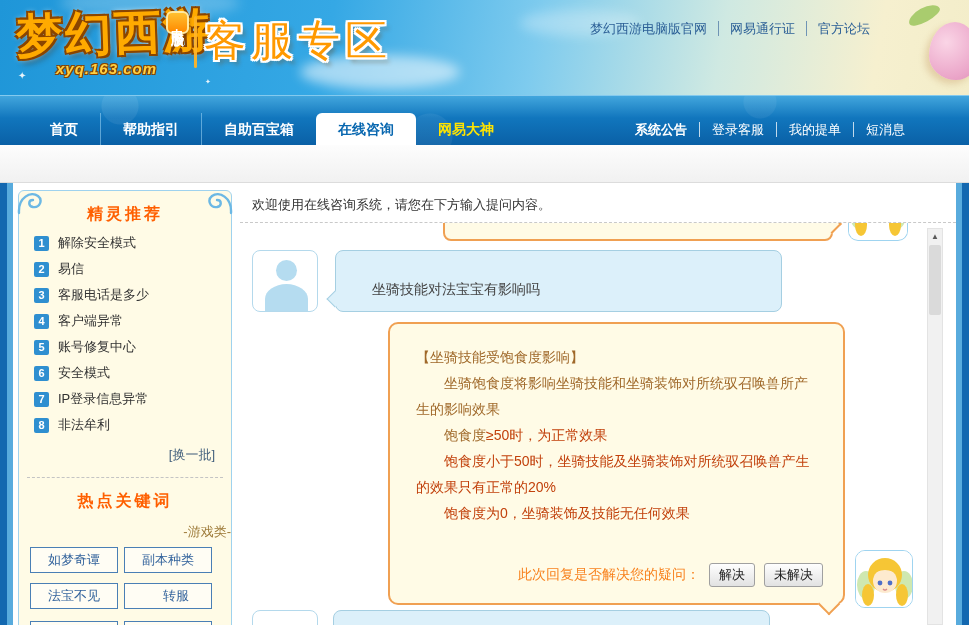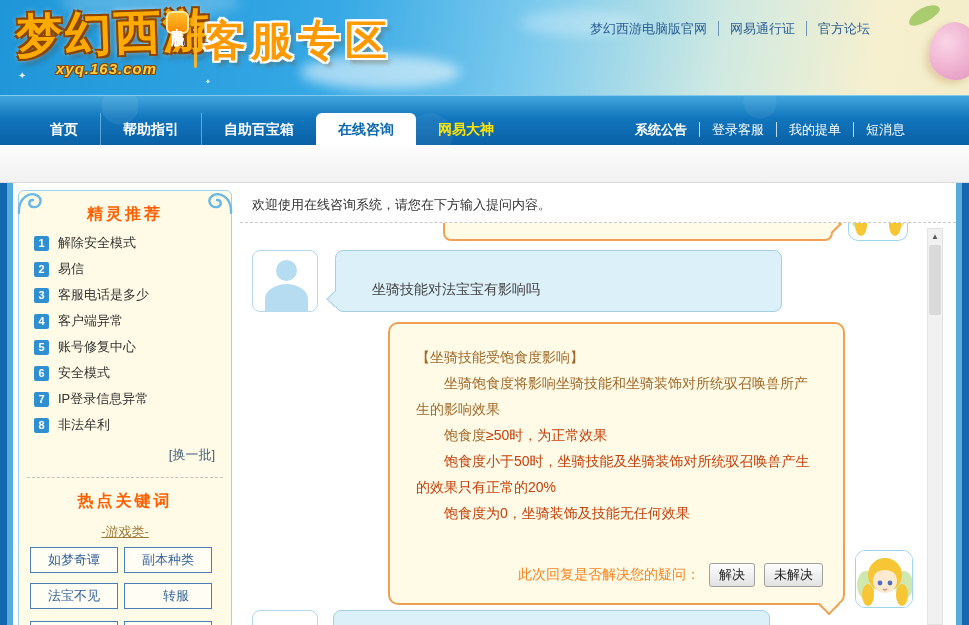--- a/index.html
+++ b/index.html
@@ -20,21 +20,21 @@
   .logo-cn { position:absolute; left:16px; top:2px; font-size:47px; font-weight:bold; color:#ffaa00;
     transform:rotate(-2deg); letter-spacing:2px;
     text-shadow:-2px -2px 0 #8a4500,2px -2px 0 #8a4500,-2px 2px 0 #8a4500,2px 2px 0 #8a4500,0 0 6px #fff,3px 5px 6px rgba(60,30,0,.45); }
   .logo-url { position:absolute; left:56px; top:60px; font-size:15px; font-weight:bold; font-style:italic; color:#ffd040;
     text-shadow:-1px -1px 0 #8a4500,1px -1px 0 #8a4500,-1px 1px 0 #8a4500,1px 1px 0 #8a4500; letter-spacing:1px; }
   .logo-badge { position:absolute; left:166px; top:11px; writing-mode:vertical-rl; text-orientation:upright;
     background:linear-gradient(#ffc030,#ff8a00); color:#fff; font-size:13px; font-weight:bold;
     border:2px solid #ffe9a0; border-radius:6px; padding:5px 2px; letter-spacing:3px; line-height:15px;
     box-shadow:1px 2px 3px rgba(90,40,0,.35); }
   .logo-divider { position:absolute; left:194px; top:16px; width:3px; height:52px; background:rgba(255,180,40,.95); border-radius:2px; }
-  .section-title { position:absolute; left:204px; top:13px; font-size:42px; font-weight:bold; color:#ff9900; letter-spacing:5px;
+  .section-title { position:absolute; left:204px; top:13px; font-size:42px; font-weight:normal; color:#ff9900; letter-spacing:5px;
     text-shadow:-2px 0 #fff,2px 0 #fff,0 -2px #fff,0 2px #fff,-2px -2px #fff,2px 2px #fff,-2px 2px #fff,2px -2px #fff,4px 5px 4px rgba(120,60,0,.4); }
   .header-links { position:absolute; right:88px; top:20px; font-size:13px; color:#2b5f96; white-space:nowrap; }
   .header-links span { padding:0 11px; border-right:1px solid #6f94b5; cursor:pointer; }
   .header-links span:last-child { border-right:none; }
   .peach { position:absolute; right:-10px; top:22px; width:50px; height:58px;
     background:radial-gradient(circle at 35% 35%,#fad5e6,#eba6c9 70%,#e090b8);
     border-radius:52% 48% 46% 54%/58% 58% 42% 42%; box-shadow:-4px 4px 6px rgba(180,120,60,.25); }
   .leaf { position:absolute; right:28px; top:8px; width:34px; height:14px; background:#a9cc6e;
     border-radius:50% 50% 50% 50%/60% 60% 40% 40%; transform:rotate(-28deg); }
 
@@ -77,21 +77,21 @@
   .sb-title { position:absolute; left:0; top:13px; width:100%; text-align:center;
     font-size:16px; font-weight:bold; color:#ff5f00; letter-spacing:3px; }
   .sb-item { position:absolute; left:15px; display:flex; align-items:center; cursor:pointer; }
   .sb-badge { width:15px; height:15px; background:#2f8fd0; color:#fff; font-size:11px; font-weight:bold;
     text-align:center; line-height:15px; border-radius:2px; margin-right:9px; flex:none; }
   .sb-label { font-size:13px; color:#333; white-space:nowrap; }
   .refresh { position:absolute; right:16px; top:255px; font-size:13px; color:#44617d; cursor:pointer; }
   .sb-dash { position:absolute; left:8px; top:286px; width:196px; border-top:1px dashed #c4c4c4; }
   .hot-title { position:absolute; left:0; top:300px; width:100%; text-align:center;
     font-size:16px; font-weight:bold; color:#ff5f00; letter-spacing:3px; }
-  .cat-label { position:absolute; left:0; top:332px; width:100%; text-align:center; font-size:13px; color:#9e7b3a;text-decoration:underline; }
+  .cat-label { position:absolute; left:0; top:332px; width:100%; text-align:right; font-size:13px; color:#9e7b3a; }
   .kw { position:absolute; width:88px; height:26px; background:#fffdf4; border:1px solid #4a7fb5;
     color:#33639c; font-size:13px; text-align:center; line-height:24px; cursor:pointer; overflow:hidden; }
   .kw0 { left:11px; top:356px; } .kw1 { left:105px; top:356px; }
   .kw2 { left:11px; top:392px; } .kw3 { left:105px; top:392px;padding-left:16px; }
   .kw4 { left:11px; top:430px; } .kw5 { left:105px; top:430px; }
 
   
   .welcome { position:absolute; left:252px; top:13px; font-size:13px; color:#333; }
   .top-dash { position:absolute; left:240px; top:39px; width:716px; border-top:1px dashed #c9c9c9; }
   .viewport { position:absolute; left:240px; top:40px; width:716px; height:402px; overflow:hidden; }

